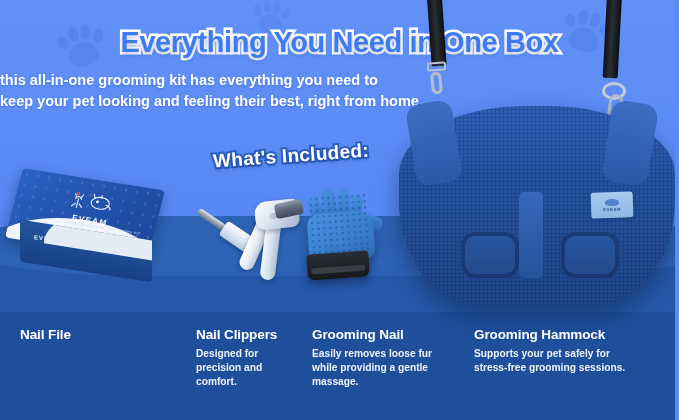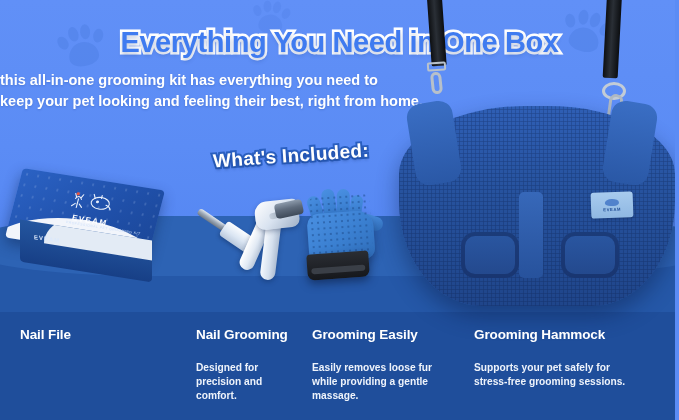--- a/index.html
+++ b/index.html
@@ -286,21 +286,21 @@
   .label-tag .lt{ color:#1d4a93; font-size:4.2px; font-weight:bold; letter-spacing:.6px; }
 
   
   .features{
     position:absolute; left:0; top:327px; width:679px; height:93px;
     display:flex; align-items:flex-start;
   }
   .feat{ position:absolute; }
   .feat h3{
     color:#ffffff; font-size:13.5px; font-weight:bold; letter-spacing:-0.1px;
-    margin-bottom:19px;
+    margin-bottom:5px;
   }
   .feat p{
     color:#eef3fb; font-size:10.2px; font-weight:bold; line-height:1.38;
     white-space:pre-line;
   }
   #feat-0{ left:20px;  width:168px; }
   #feat-1{ left:196px; width:106px; }
   #feat-2{ left:312px; width:152px; }
   #feat-3{ left:474px; width:196px; }
 </style>
@@ -411,27 +411,27 @@
       <div class="lg"></div>
       <div class="lt">EVEAM</div>
     </div>
   </div>
 
   <div class="features">
     <div class="feat" id="feat-0">
       <h3>Nail File</h3>
     </div>
     <div class="feat" id="feat-1">
-      <h3>Nail Grooming</h3>
+      <h3>Nail Clippers</h3>
       <p>Designed for
 precision and
 comfort.</p>
     </div>
     <div class="feat" id="feat-2">
-      <h3>Grooming Easily</h3>
+      <h3>Grooming Nail</h3>
       <p>Easily removes loose fur
 while providing a gentle
 massage.</p>
     </div>
     <div class="feat" id="feat-3">
       <h3>Grooming Hammock</h3>
       <p>Supports your pet safely for
 stress-free grooming sessions.</p>
     </div>
   </div>

